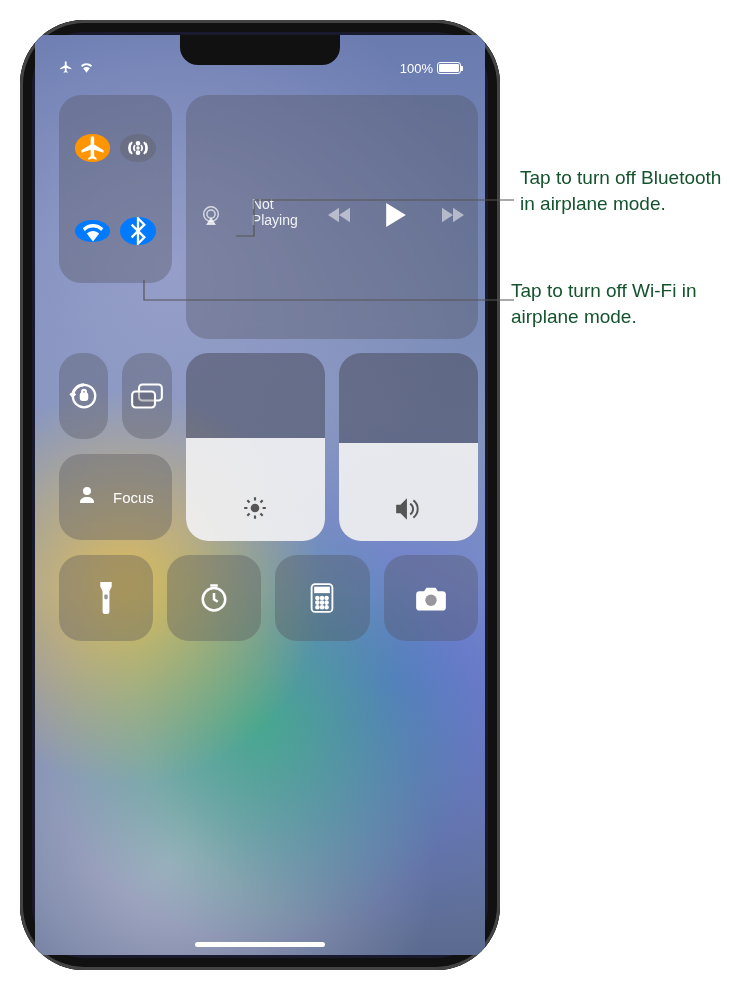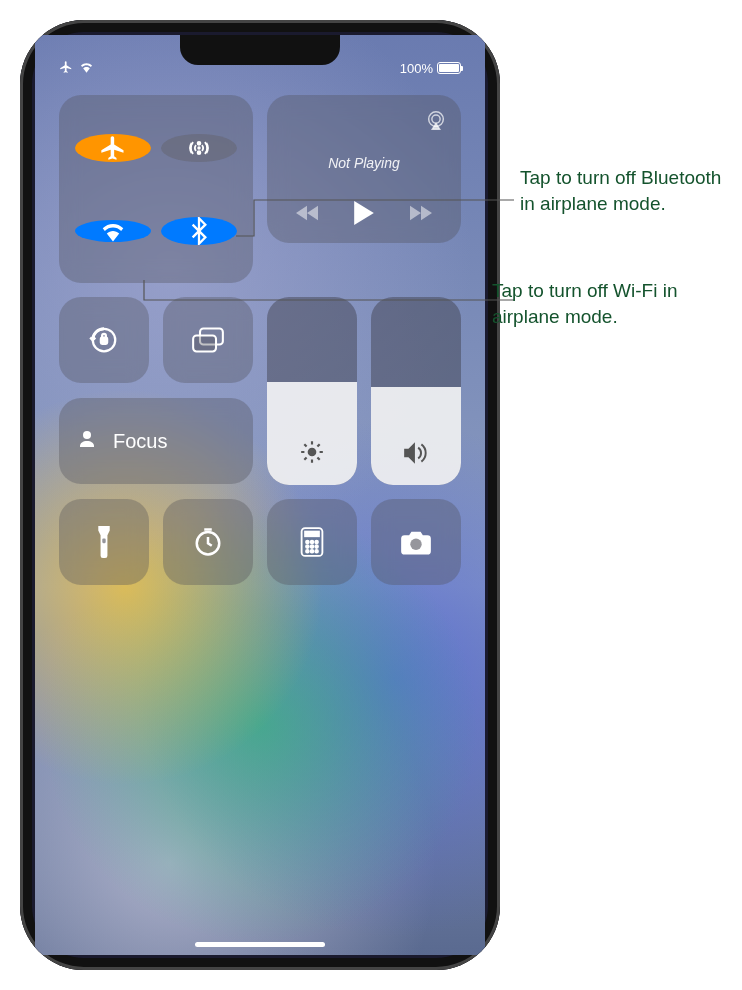--- a/index.html
+++ b/index.html
@@ -119,25 +119,23 @@
   .conn-btn {
     border-radius: 50%;
     display: flex;
     align-items: center;
     justify-content: center;
   }
   .conn-orange { background: #ff9500; }
   .conn-blue { background: #007aff; }
   .conn-off { background: rgba(100,100,110,0.5); }
   .media-tile {
-    height: 148px;
-    flex-direction: column;
+    height: 244px;
     gap: 30px;
     padding: 14px;
-    font-style: italic;
   }
   .media-top {
     width: 100%;
     display: flex;
     justify-content: flex-end;
   }
   .media-title { font-size: 14px; font-weight: 500; opacity: 0.9; margin-top: -10px; }
   .media-controls {
     display: flex;
     gap: 36px;
@@ -152,21 +150,21 @@
     grid-template-columns: 1fr 1fr;
     gap: 14px;
   }
   .focus-tile {
     grid-column: 1;
     height: 86px;
     justify-content: flex-start;
     padding: 0 18px;
     gap: 12px;
   }
-  .focus-label { font-size: 20px; font-weight: 500; }
+  .focus-label { font-size: 15px; font-weight: 500; }
   .sliders {
     grid-column: 2;
     grid-row: 2 / 4;
     display: grid;
     grid-template-columns: 1fr 1fr;
     gap: 14px;
   }
   .slider {
     height: 188px;
     background: rgba(60,60,70,0.45);
@@ -205,21 +203,21 @@
   }
   
   .callout {
     position: absolute;
     font-size: 19px;
     color: #14532d;
     line-height: 1.35;
     width: 210px;
   }
   .callout-1 { left: 520px; top: 165px; }
-  .callout-2 { left: 492px; top: 278px; }
+  .callout-2 { left: 511px; top: 278px; }
   .leader {
     position: absolute;
     stroke: #555;
     stroke-width: 1.2;
     fill: none;
     pointer-events: none;
   }
 </style>
 </head>
 <body>

